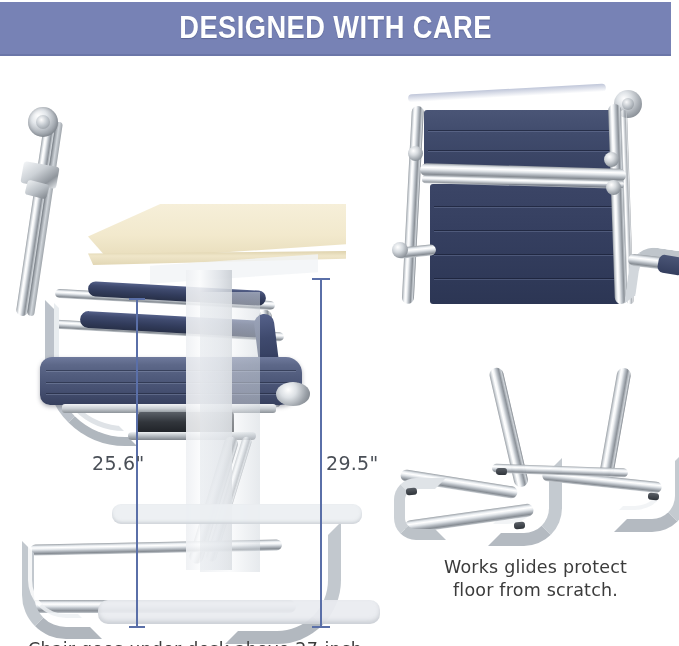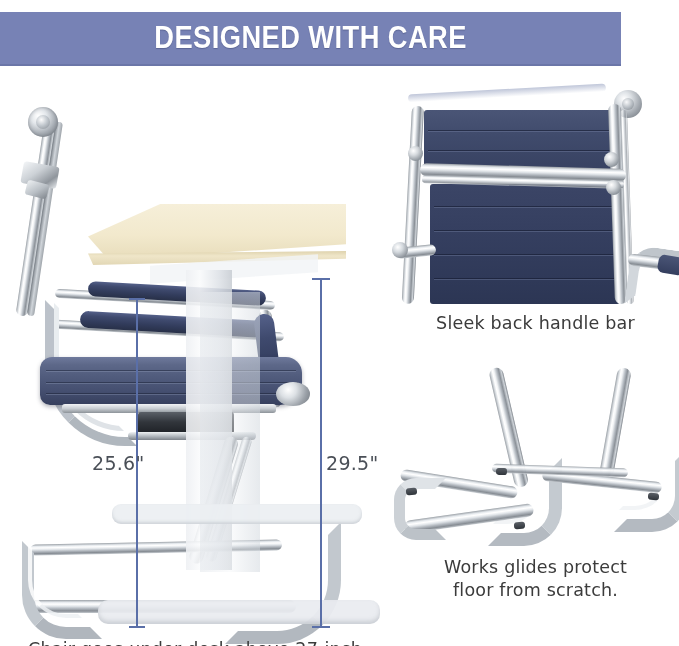--- a/index.html
+++ b/index.html
@@ -9,22 +9,22 @@
   body {
     width: 679px; height: 646px;
     font-family: "Liberation Sans", sans-serif;
     overflow: hidden;
     position: relative;
   }
 
   
   .banner {
     position: absolute;
-    left: 0; top: 12px;
-    width: 621px; height: 52px;
+    left: 0; top: 2px;
+    width: 671px; height: 52px;
     background: #7782b5;
     border-bottom: 2px solid #6b76a8;
     display: flex;
     align-items: center;
     justify-content: center;
   }
   .banner-title {
     color: #ffffff;
     font-family: "Liberation Sans Narrow", "Liberation Sans", sans-serif;
     font-size: 31px;
@@ -639,21 +639,20 @@
     <div class="tr-bolt" id="tr-bolt-2"></div>
     <div class="tr-bolt" id="tr-bolt-3"></div>
 
     <div class="chrome-h" id="tr-arm-left"></div>
     <div id="tr-arm-left-cap"></div>
     <div id="tr-arm-right-curve"></div>
     <div class="chrome-h" id="tr-arm-right"></div>
     <div id="tr-arm-right-pad"></div>
   </div>
 
-  <div class="caption" id="caption-top-right">Sleek back handle bar</div>
 </div>
 
 <div class="panel" id="panel-bot-right">
   <div class="br-stage">
     <div class="chrome" id="br-leg-left"></div>
     <div class="chrome" id="br-leg-right"></div>
 
     <div id="br-leg-left-curve"></div>
     <div id="br-leg-left-curve-hl"></div>
     <div id="br-leg-right-curve"></div>

